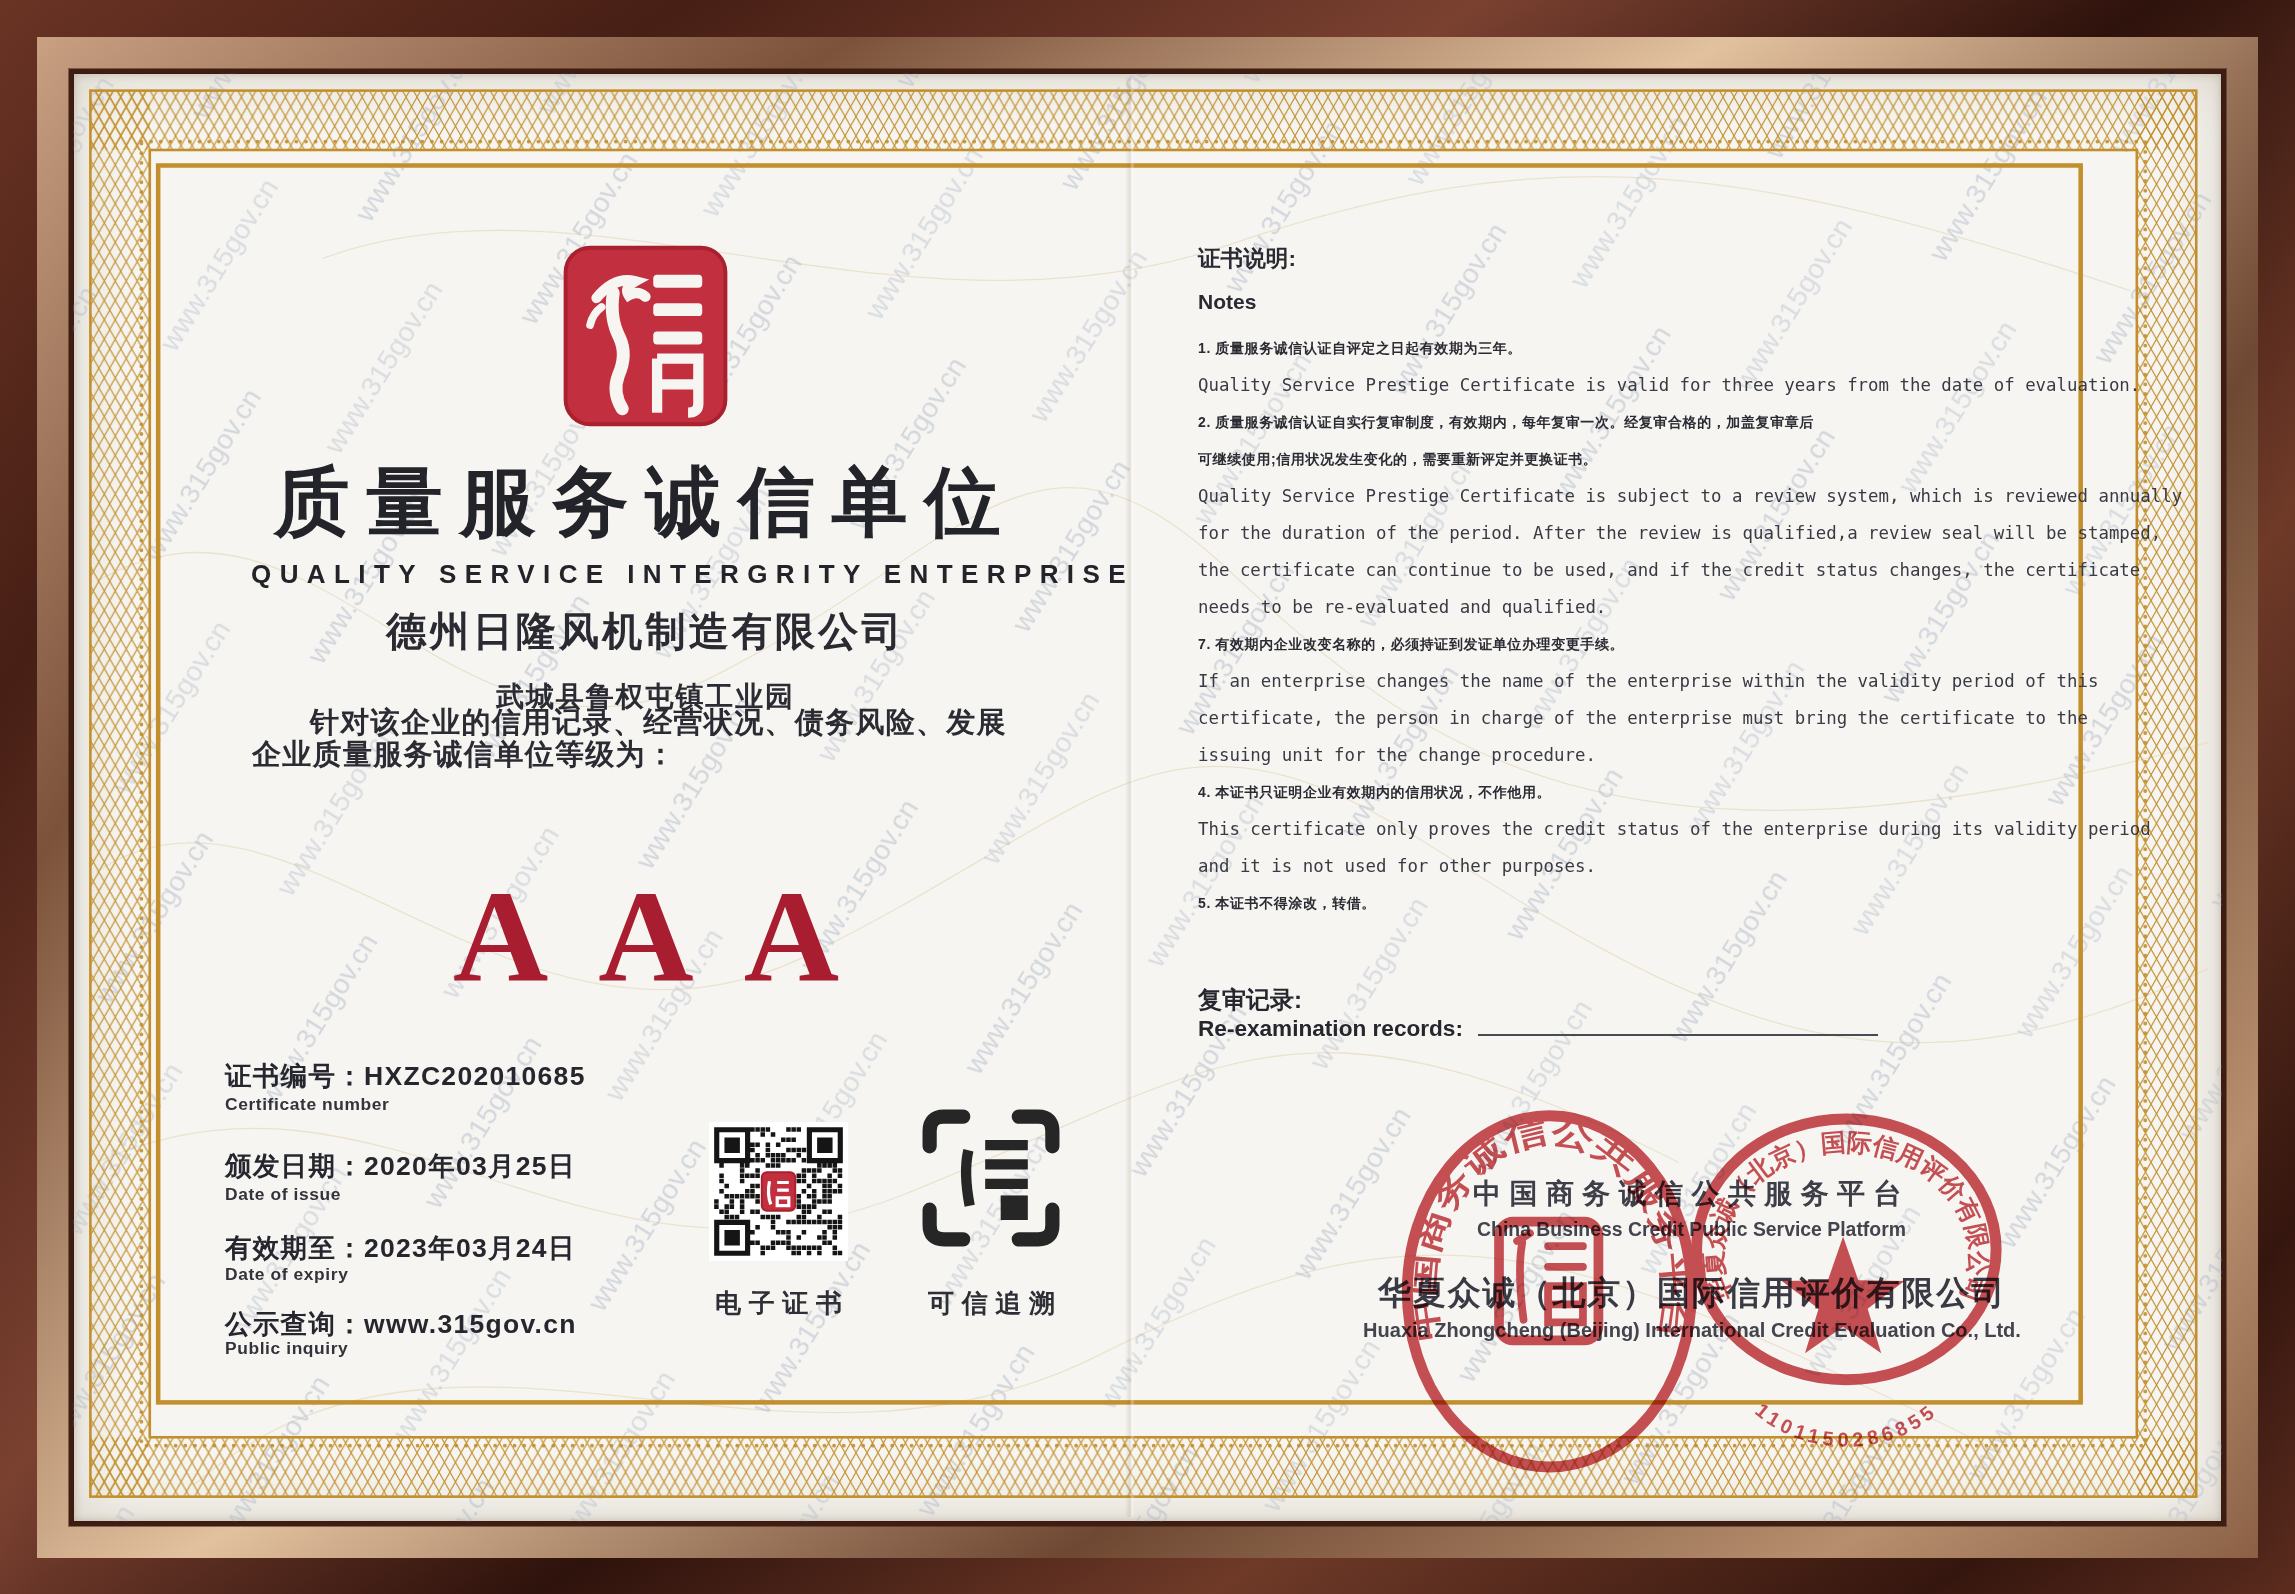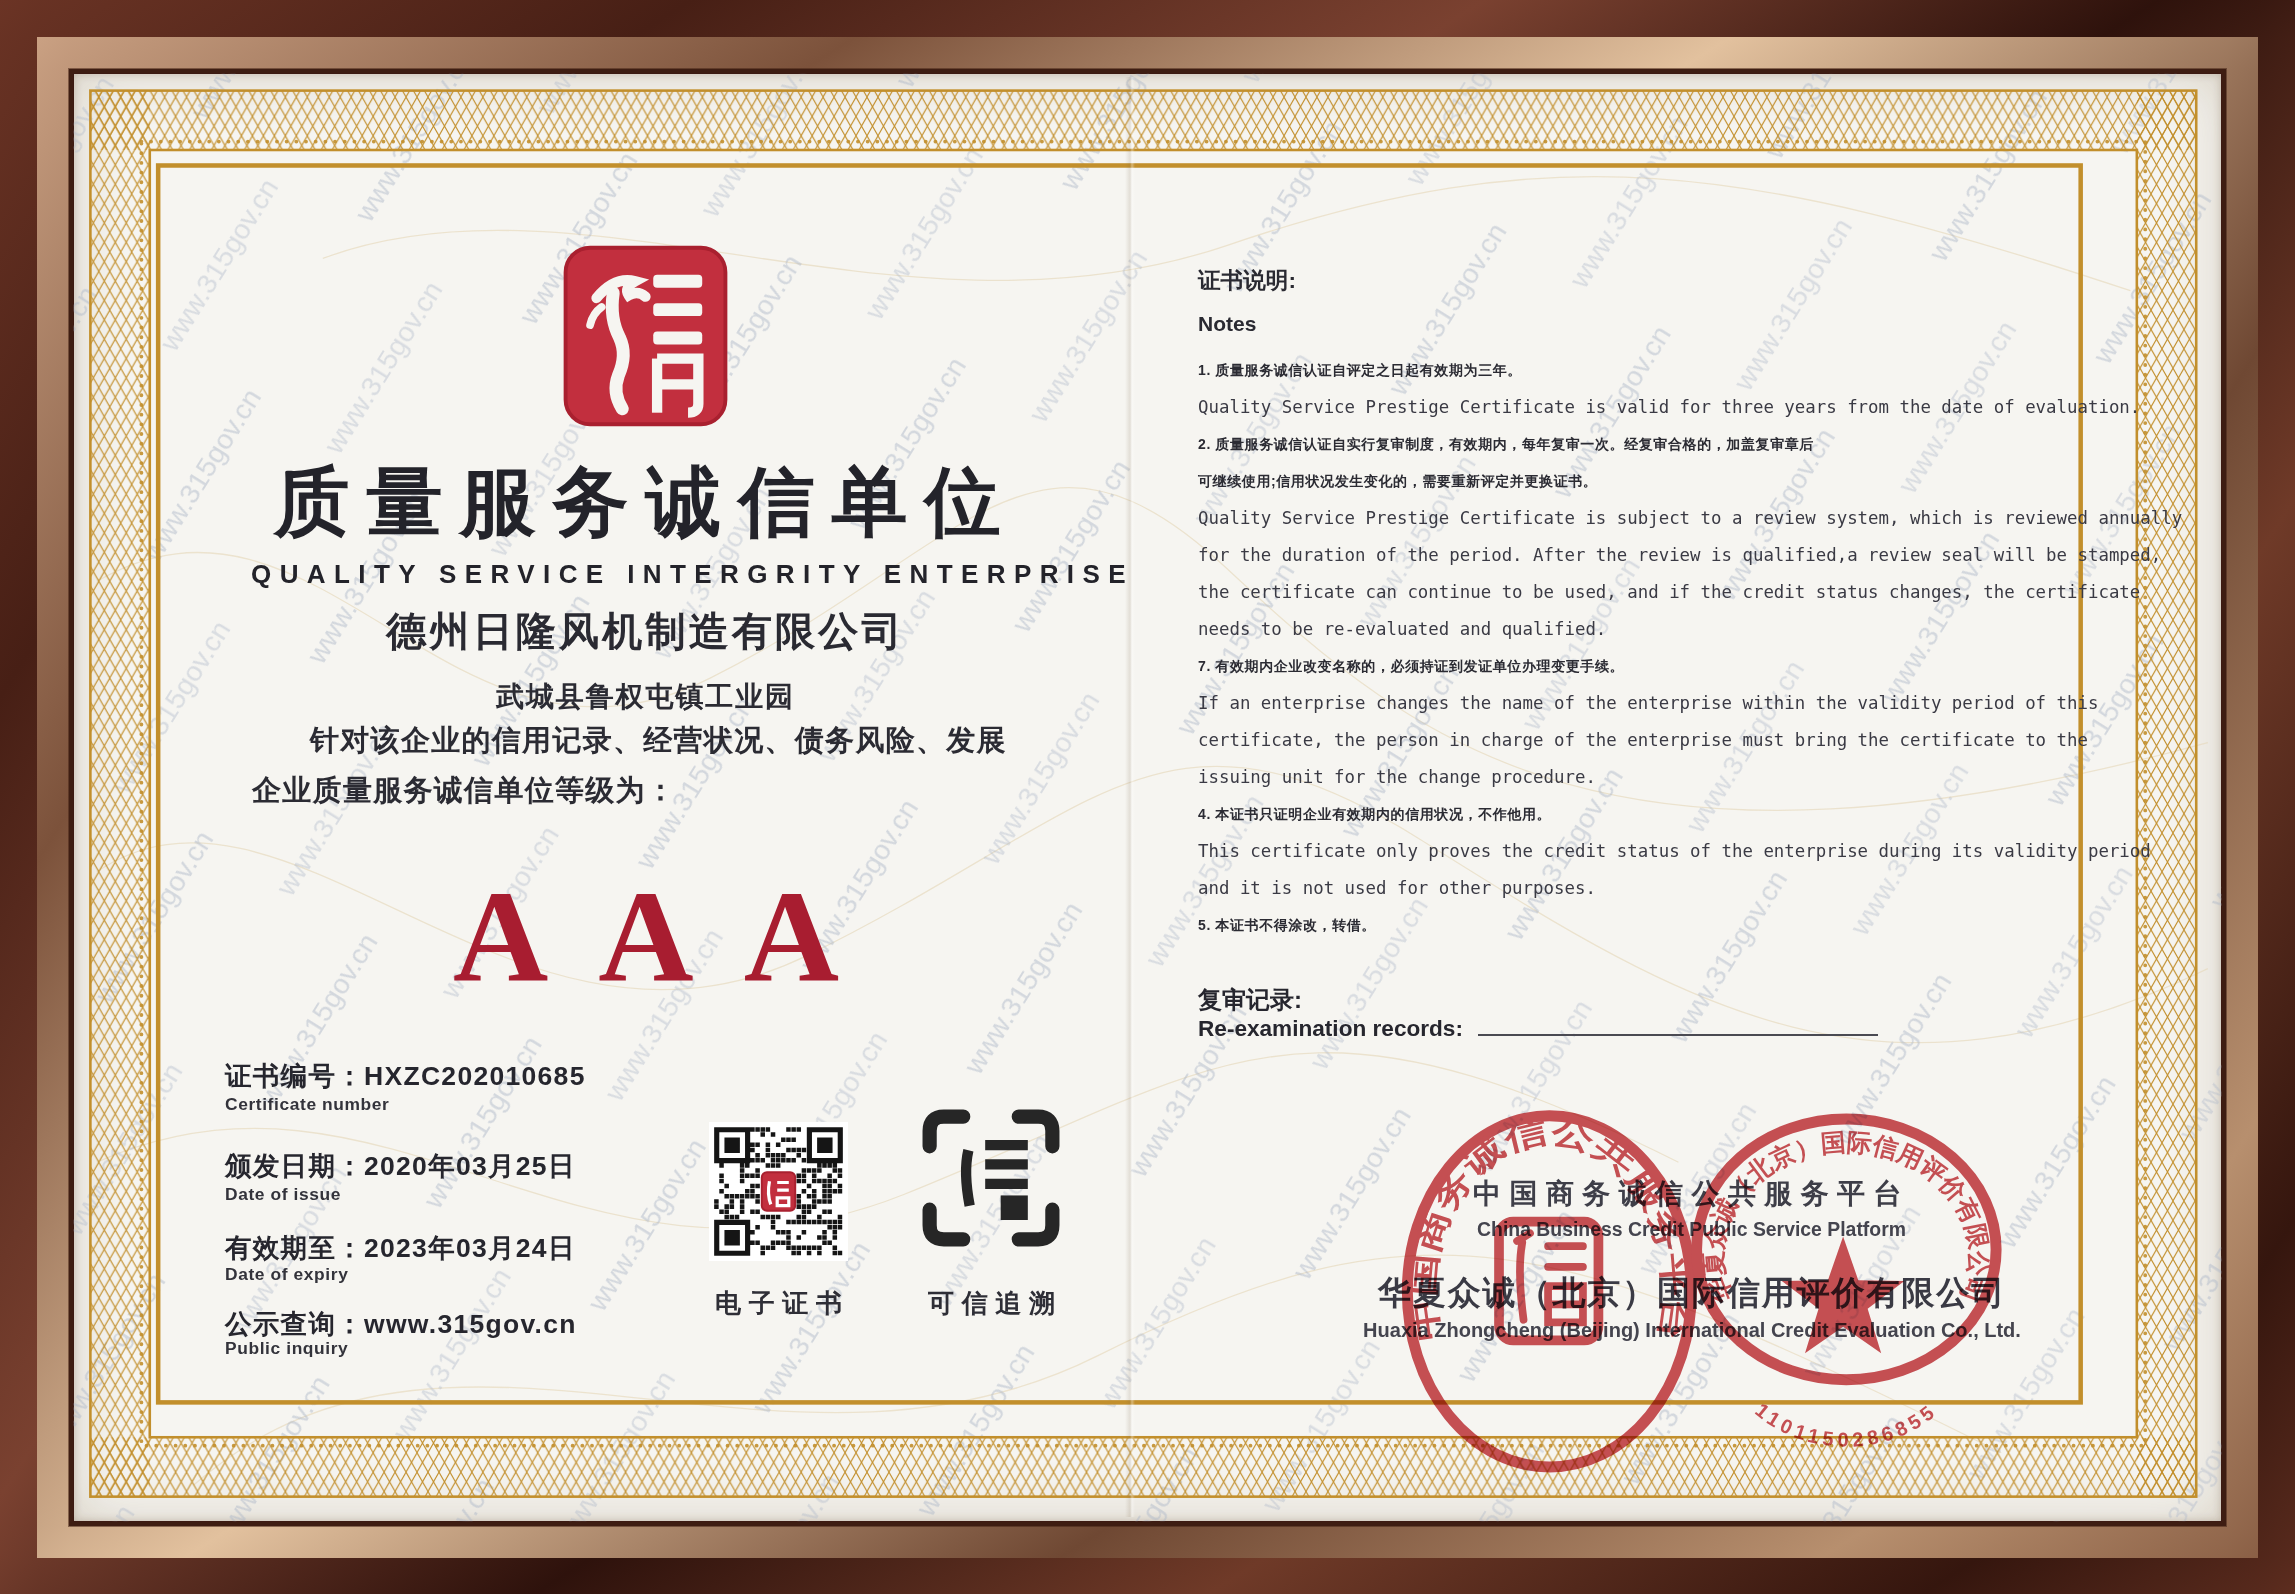--- a/index.html
+++ b/index.html
@@ -21,35 +21,35 @@
   
   .abs{position:absolute;}
   .ctr{text-align:center;}
 
   .title-zh{left:161px;top:452px;width:969px;font-size:76px;font-weight:900;color:#23232a;letter-spacing:17px;}
   .title-en{left:161px;top:559px;width:969px;font-size:26px;font-weight:700;color:#23232a;letter-spacing:8.4px;padding-left:47px;}
   .company{left:161px;top:604px;width:969px;font-size:40px;font-weight:700;color:#2a2a32;letter-spacing:3.2px;}
   .address{left:161px;top:678px;width:969px;font-size:28px;font-weight:700;color:#2b2b33;letter-spacing:1.9px;}
 
   .para{left:252px;top:706px;width:807px;color:#2b2b33;}
-  .para .pl{font-size:29px;font-weight:600;line-height:32px;letter-spacing:1.3px;white-space:nowrap;margin-top:18px;}
+  .para .pl{font-size:29px;font-weight:600;line-height:32px;letter-spacing:1.3px;white-space:nowrap;}
   .para .pl:first-child{text-indent:2em;}
 
   .rating{left:362px;top:860px;width:568px;font-size:132px;font-weight:700;color:#a81d30;
           font-family:"Liberation Serif","DejaVu Serif",serif;letter-spacing:50px;text-indent:50px;}
 
   .fld-zh{font-size:26.5px;font-weight:700;color:#26262e;letter-spacing:1.3px;white-space:nowrap;}
   .fld-en{font-size:17.4px;font-weight:600;color:#33333b;letter-spacing:0.6px;white-space:nowrap;}
 
   .qr-label{left:705px;top:1286px;width:147px;font-size:26px;font-weight:600;color:#2e2e36;letter-spacing:7.7px;text-indent:7.7px;}
   .tr-label{left:909px;top:1286px;width:165px;font-size:26px;font-weight:600;color:#2e2e36;letter-spacing:7.7px;text-indent:7.7px;}
 
   
   .notes{left:1198px;top:243px;width:936px;}
-  .nh-zh{font-size:22.6px;font-weight:700;color:#2a2a32;margin-bottom:15.5px;margin-top:22px;}
+  .nh-zh{font-size:22.6px;font-weight:700;color:#2a2a32;margin-bottom:15.5px;}
   .nh-en{font-size:21px;font-weight:700;color:#2a2a32;margin-bottom:18px;}
   .nline{height:37px;line-height:32px;white-space:nowrap;}
   .nline.zh{font-size:14px;font-weight:600;color:#2b2b33;letter-spacing:0.6px;}
   .nline.en{font-size:17.4px;font-weight:500;color:#3a3a44;font-family:"DejaVu Sans Mono","Liberation Mono",monospace;}
 
   .review-zh{left:1198px;top:984px;font-size:24px;font-weight:700;color:#26262e;}
   .review-en{left:1198px;top:1015px;font-size:22.6px;font-weight:700;color:#26262e;white-space:nowrap;}
   .review-line{display:inline-block;width:400px;height:19.4px;border-bottom:2.6px solid #4a4a52;margin-left:15.5px;}
 
   

